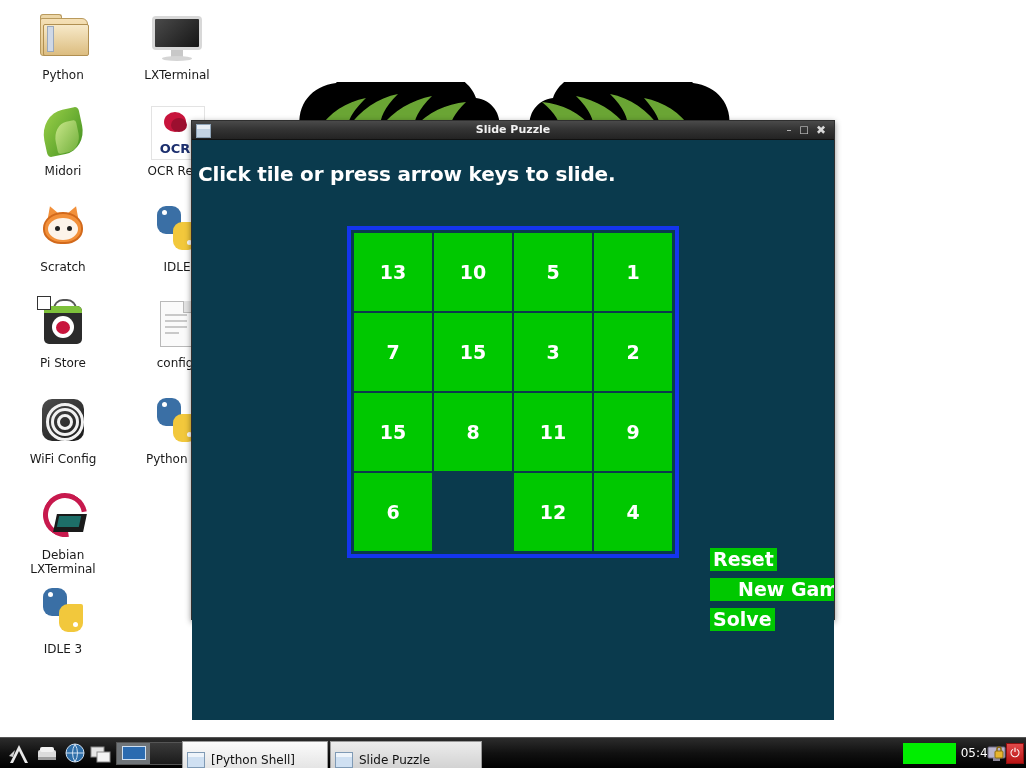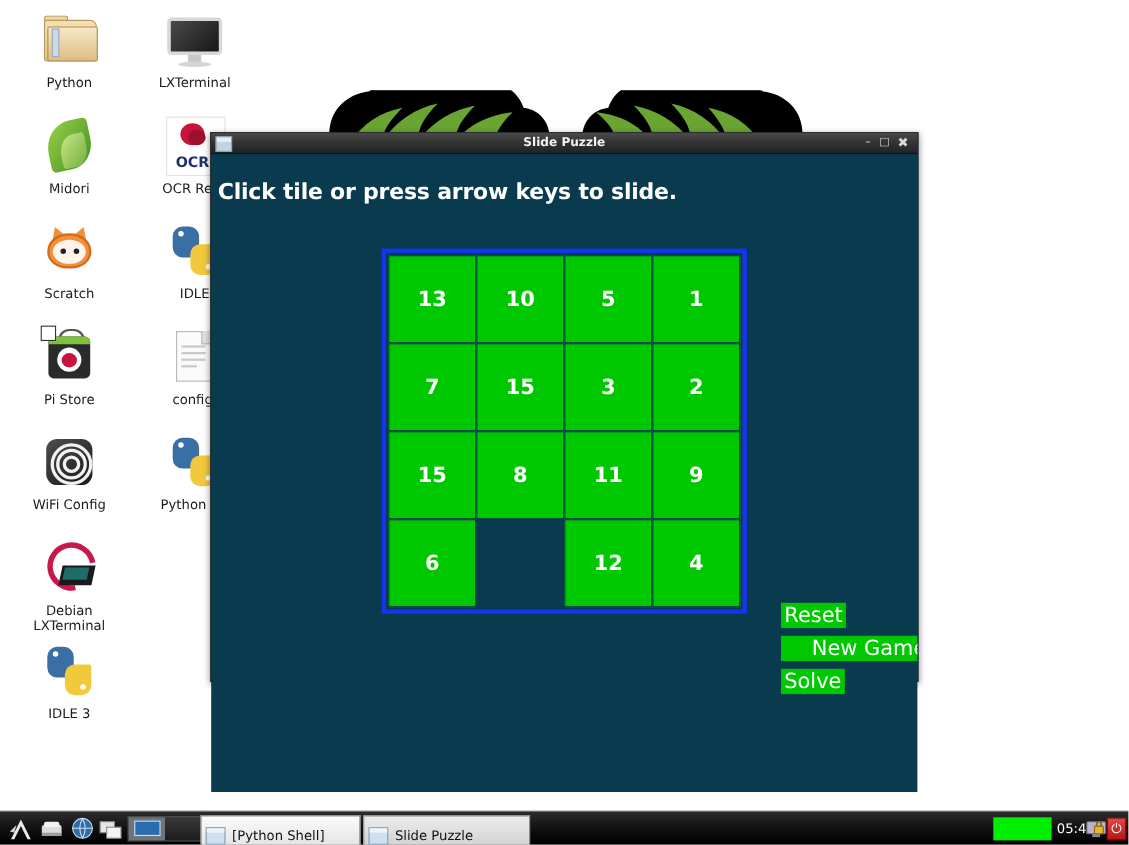--- a/index.html
+++ b/index.html
@@ -84,21 +84,21 @@
   
   #board{position:absolute;left:155px;top:86px;width:332px;height:332px;
          border:4px solid #1435ee;box-sizing:border-box;background:#0a3a4d;}
   #grid{position:absolute;left:2px;top:2px;width:320px;height:320px;
         display:grid;grid-template-columns:repeat(4,80px);grid-template-rows:repeat(4,80px);}
   .tile{background:#00c800;border:1px solid #0a3a4d;box-sizing:border-box;
         display:flex;align-items:center;justify-content:center;
         color:#ffffff;font-size:19px;font-weight:bold;font-family:"DejaVu Sans", sans-serif;cursor:pointer;}
   .tile.blank{background:#0a3a4d;border-color:#0a3a4d;cursor:default;}
   
-  .gbtn{position:absolute;background:#00c800;color:#ffffff;font-size:19px;font-weight:normal;
+  .gbtn{position:absolute;background:#00c800;color:#ffffff;font-size:19px;font-weight:bold;
         font-family:"DejaVu Sans", sans-serif;line-height:21px;padding:1px 3px;cursor:pointer;white-space:nowrap;}
   #btn-reset{left:518px;top:408px;}
   #btn-new{left:518px;top:438px;padding-left:28px;}
   #btn-solve{left:518px;top:468px;}
   
   #taskbar{position:absolute;left:0;top:737px;width:1026px;height:31px;
            background:linear-gradient(180deg,#2c2c2c 0%,#111 50%,#000 100%);
            border-top:1px solid #555;box-sizing:border-box;}
   .tb-launch{position:absolute;top:3px;width:26px;height:25px;cursor:pointer;}
   #pager{position:absolute;left:116px;top:4px;width:68px;height:23px;

